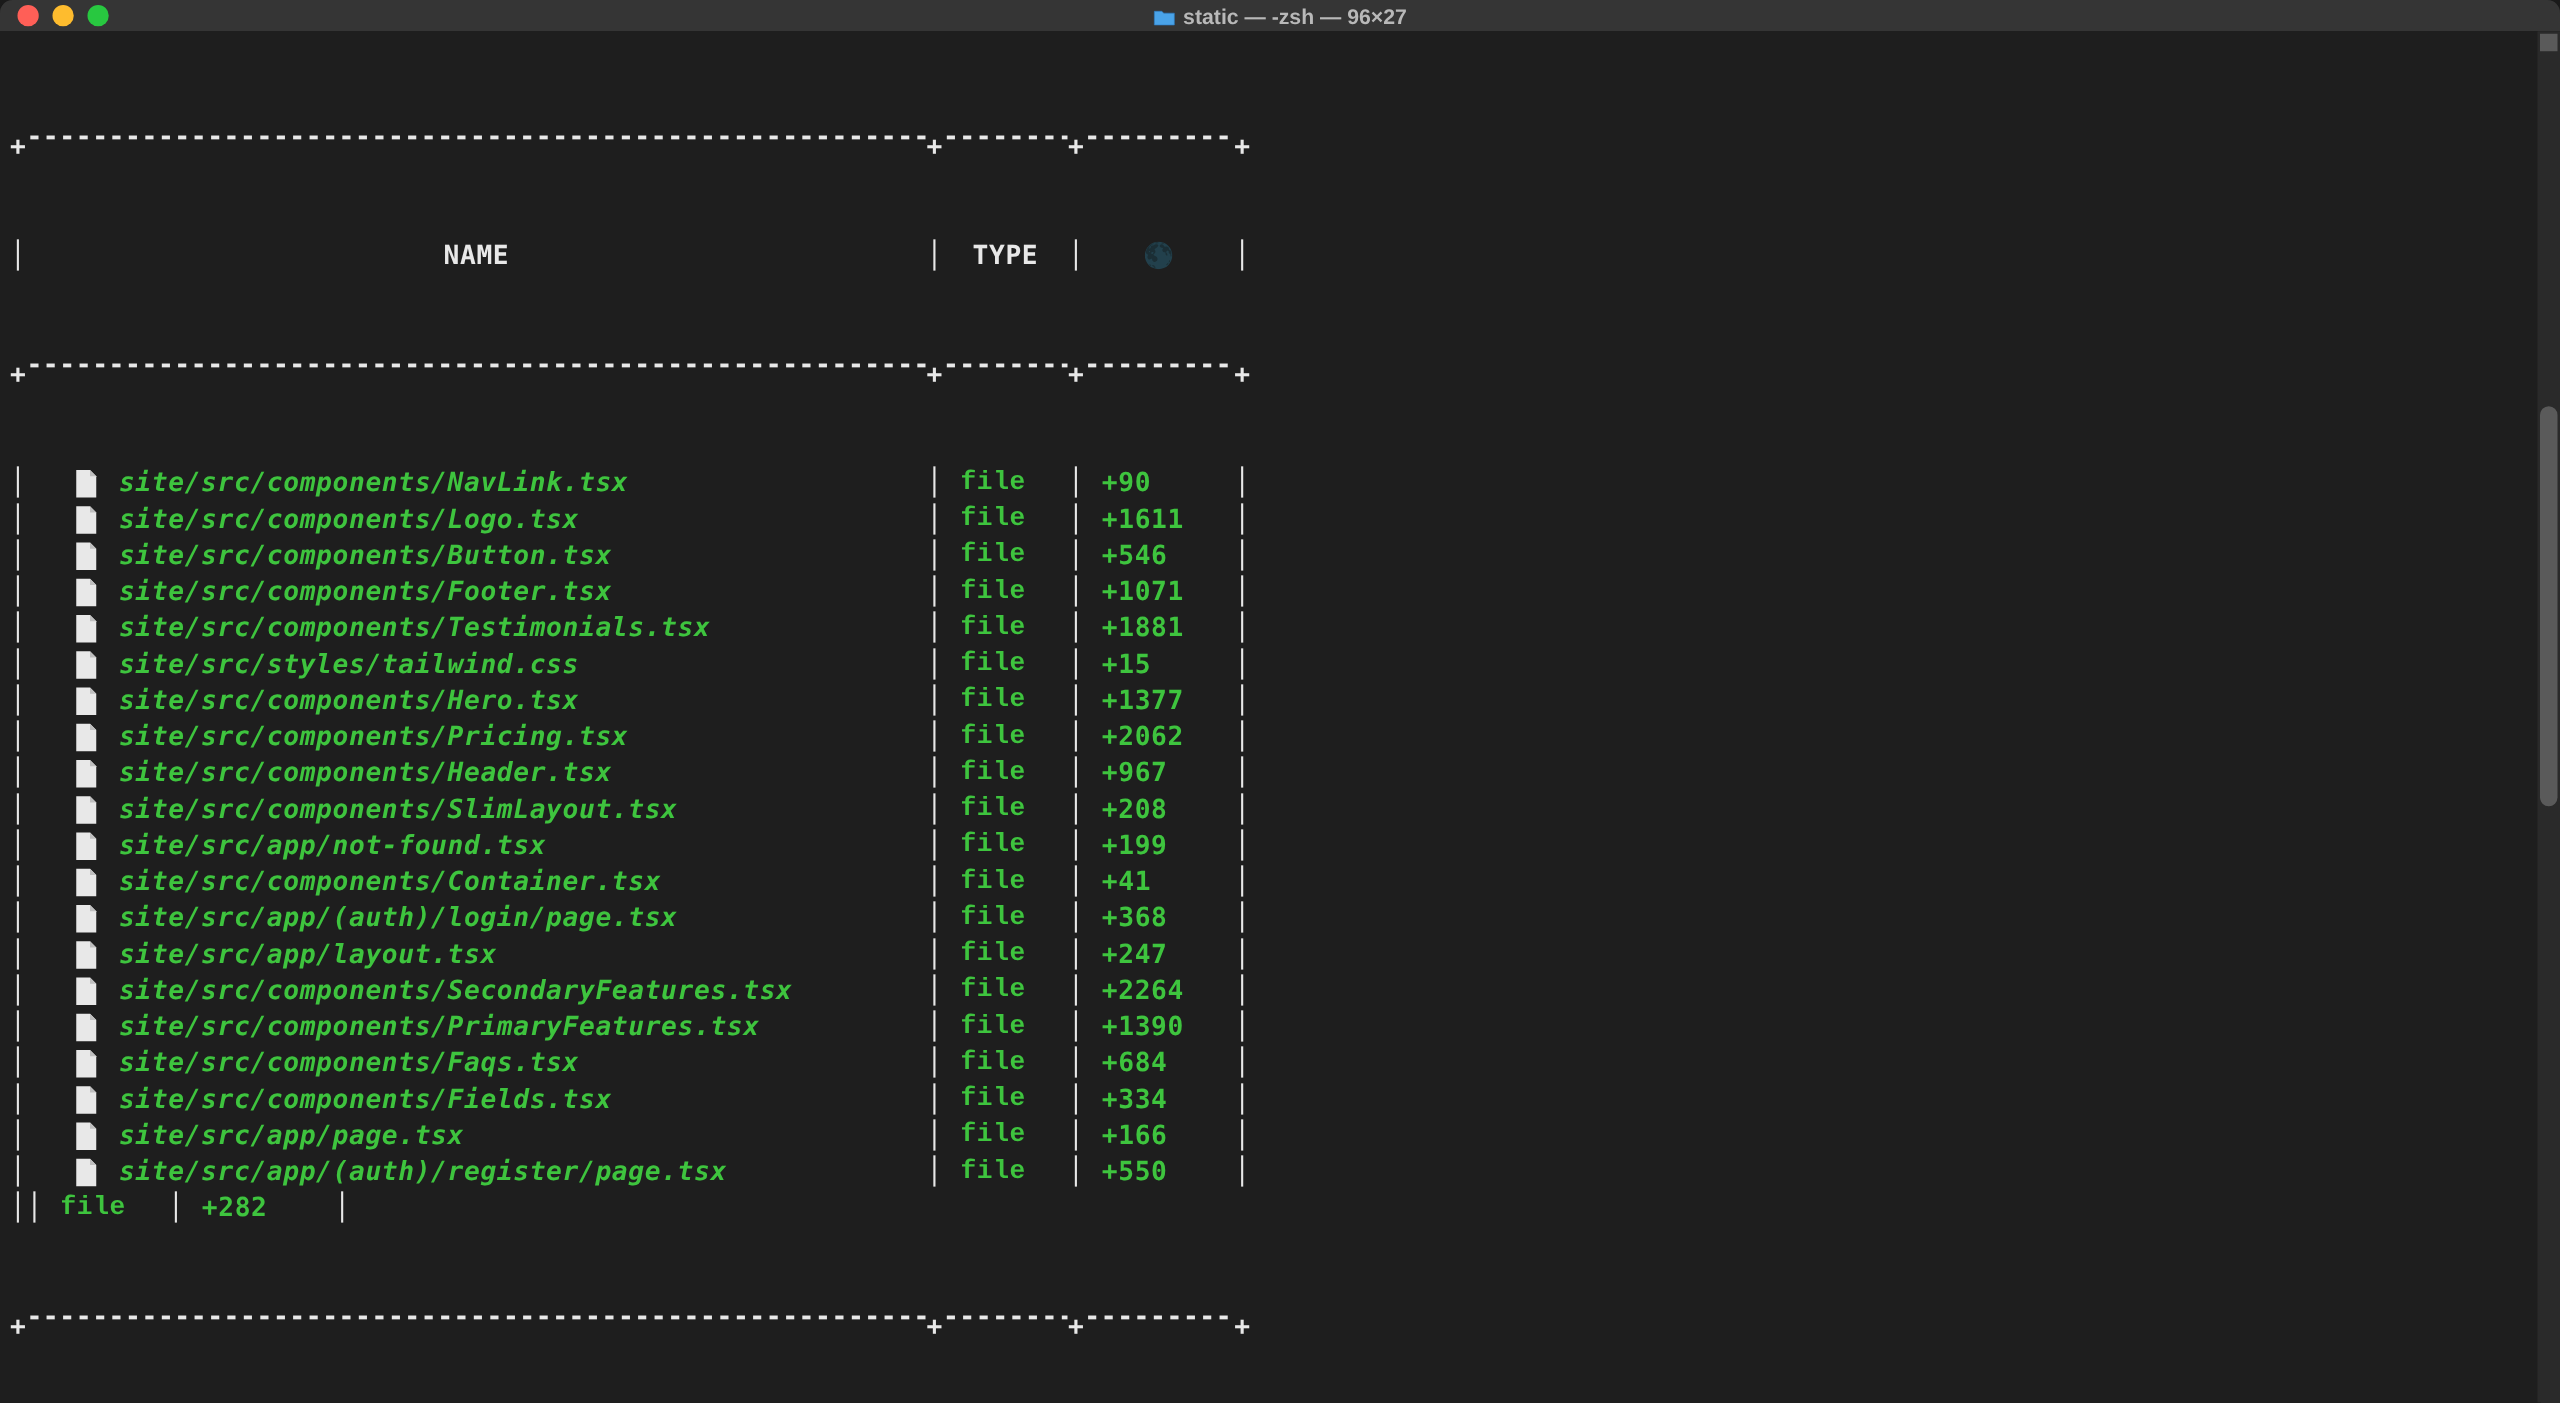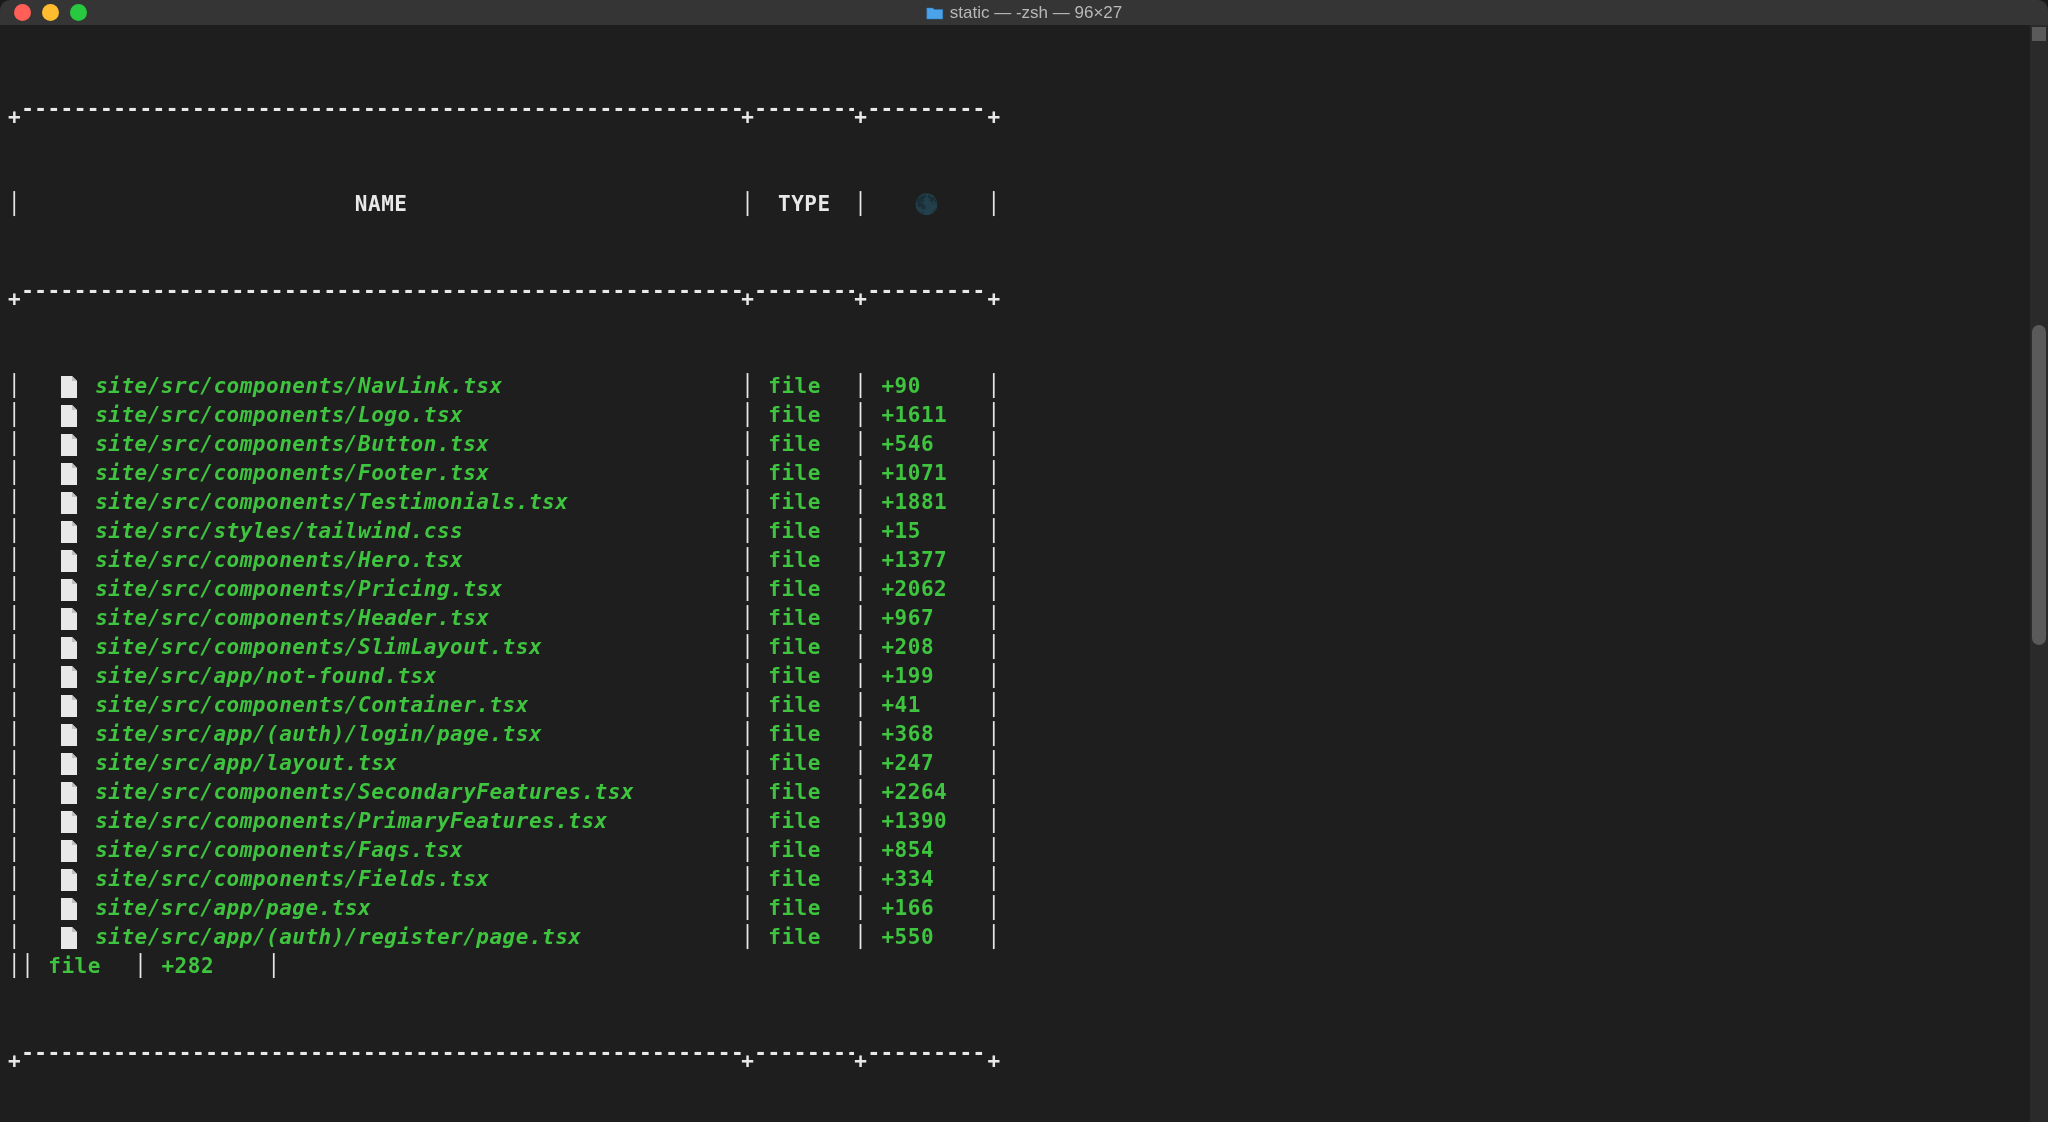--- a/index.html
+++ b/index.html
@@ -19,24 +19,24 @@
       height: 100%;
       background: #1e1e1e;
       border-radius: 10px;
       display: flex;
       flex-direction: column;
     }
     .titlebar {
       height: 32px;
       background: #353535;
       display: flex;
-      align-items: center;
       padding: 4px 14px;
       border-radius: 10px 10px 0 0;
       position: relative;
+      font-weight: bold;
     }
     .traffic-lights {
       display: flex;
       gap: 11px;
       align-items: center;
     }
     .traffic-light {
       width: 17px;
       height: 17px;
       border-radius: 50%;
@@ -118,20 +118,21 @@
     .col-name {
       width: 720px;
       display: inline-flex;
       align-items: center;
       padding-left: 38px;
       font-style: italic;
     }
     .col-type {
       width: 100px;
       padding-left: 14px;
+      font-family: Liberation Mono, monospace;
     }
     .col-count {
       width: 120px;
       padding-left: 14px;
     }
     .file-icon {
       display: inline-flex;
       width: 20px;
       height: 24px;
       margin-right: 16px;
@@ -216,21 +217,21 @@
   <path d="M13 1 L13 6 L18 6 Z" fill="#bfbfbf"></path>
 </svg></span><span class="green">site/src/app/layout.tsx</span></span><span class="pipe">│</span><span class="col-type green">file</span><span class="pipe">│</span><span class="col-count green">+247</span><span class="pipe">│</span></div><div class="data-row"><span class="pipe">│</span><span class="col-name"><span class="file-icon"><svg viewBox="0 0 20 24" width="20" height="24">
   <path d="M2 1 L13 1 L18 6 L18 23 L2 23 Z" fill="#e8e8e8"></path>
   <path d="M13 1 L13 6 L18 6 Z" fill="#bfbfbf"></path>
 </svg></span><span class="green">site/src/components/SecondaryFeatures.tsx</span></span><span class="pipe">│</span><span class="col-type green">file</span><span class="pipe">│</span><span class="col-count green">+2264</span><span class="pipe">│</span></div><div class="data-row"><span class="pipe">│</span><span class="col-name"><span class="file-icon"><svg viewBox="0 0 20 24" width="20" height="24">
   <path d="M2 1 L13 1 L18 6 L18 23 L2 23 Z" fill="#e8e8e8"></path>
   <path d="M13 1 L13 6 L18 6 Z" fill="#bfbfbf"></path>
 </svg></span><span class="green">site/src/components/PrimaryFeatures.tsx</span></span><span class="pipe">│</span><span class="col-type green">file</span><span class="pipe">│</span><span class="col-count green">+1390</span><span class="pipe">│</span></div><div class="data-row"><span class="pipe">│</span><span class="col-name"><span class="file-icon"><svg viewBox="0 0 20 24" width="20" height="24">
   <path d="M2 1 L13 1 L18 6 L18 23 L2 23 Z" fill="#e8e8e8"></path>
   <path d="M13 1 L13 6 L18 6 Z" fill="#bfbfbf"></path>
-</svg></span><span class="green">site/src/components/Faqs.tsx</span></span><span class="pipe">│</span><span class="col-type green">file</span><span class="pipe">│</span><span class="col-count green">+854</span><span class="pipe">│</span></div><div class="data-row"><span class="pipe">│</span><span class="col-name"><span class="file-icon"><svg viewBox="0 0 20 24" width="20" height="24">
+</svg></span><span class="green">site/src/components/Faqs.tsx</span></span><span class="pipe">│</span><span class="col-type green">file</span><span class="pipe">│</span><span class="col-count green">+684</span><span class="pipe">│</span></div><div class="data-row"><span class="pipe">│</span><span class="col-name"><span class="file-icon"><svg viewBox="0 0 20 24" width="20" height="24">
   <path d="M2 1 L13 1 L18 6 L18 23 L2 23 Z" fill="#e8e8e8"></path>
   <path d="M13 1 L13 6 L18 6 Z" fill="#bfbfbf"></path>
 </svg></span><span class="green">site/src/components/Fields.tsx</span></span><span class="pipe">│</span><span class="col-type green">file</span><span class="pipe">│</span><span class="col-count green">+334</span><span class="pipe">│</span></div><div class="data-row"><span class="pipe">│</span><span class="col-name"><span class="file-icon"><svg viewBox="0 0 20 24" width="20" height="24">
   <path d="M2 1 L13 1 L18 6 L18 23 L2 23 Z" fill="#e8e8e8"></path>
   <path d="M13 1 L13 6 L18 6 Z" fill="#bfbfbf"></path>
 </svg></span><span class="green">site/src/app/page.tsx</span></span><span class="pipe">│</span><span class="col-type green">file</span><span class="pipe">│</span><span class="col-count green">+166</span><span class="pipe">│</span></div><div class="data-row"><span class="pipe">│</span><span class="col-name"><span class="file-icon"><svg viewBox="0 0 20 24" width="20" height="24">
   <path d="M2 1 L13 1 L18 6 L18 23 L2 23 Z" fill="#e8e8e8"></path>
   <path d="M13 1 L13 6 L18 6 Z" fill="#bfbfbf"></path>
 </svg></span><span class="green">site/src/app/(auth)/register/page.tsx</span></span><span class="pipe">│</span><span class="col-type green">file</span><span class="pipe">│</span><span class="col-count green">+550</span><span class="pipe">│</span></div><div class="data-row"><span class="pipe">│</span><span class="pipe">│</span><span class="col-type green">file</span><span class="pipe">│</span><span class="col-count green">+282</span><span class="pipe">│</span></div></div>
       <div class="border-row" id="border-bottom"><span class="pipe">+</span><span style="display:inline-block;width:720px;overflow:hidden;">--------------------------------------------------------------------------------------------------------------------------------------------------------------------------------------------------------</span><span class="pipe">+</span><span style="display:inline-block;width:100px;overflow:hidden;">------------------------------------------------------------</span><span class="pipe">+</span><span style="display:inline-block;width:120px;overflow:hidden;">------------------------------------------------------------</span><span class="pipe">+</span></div>

